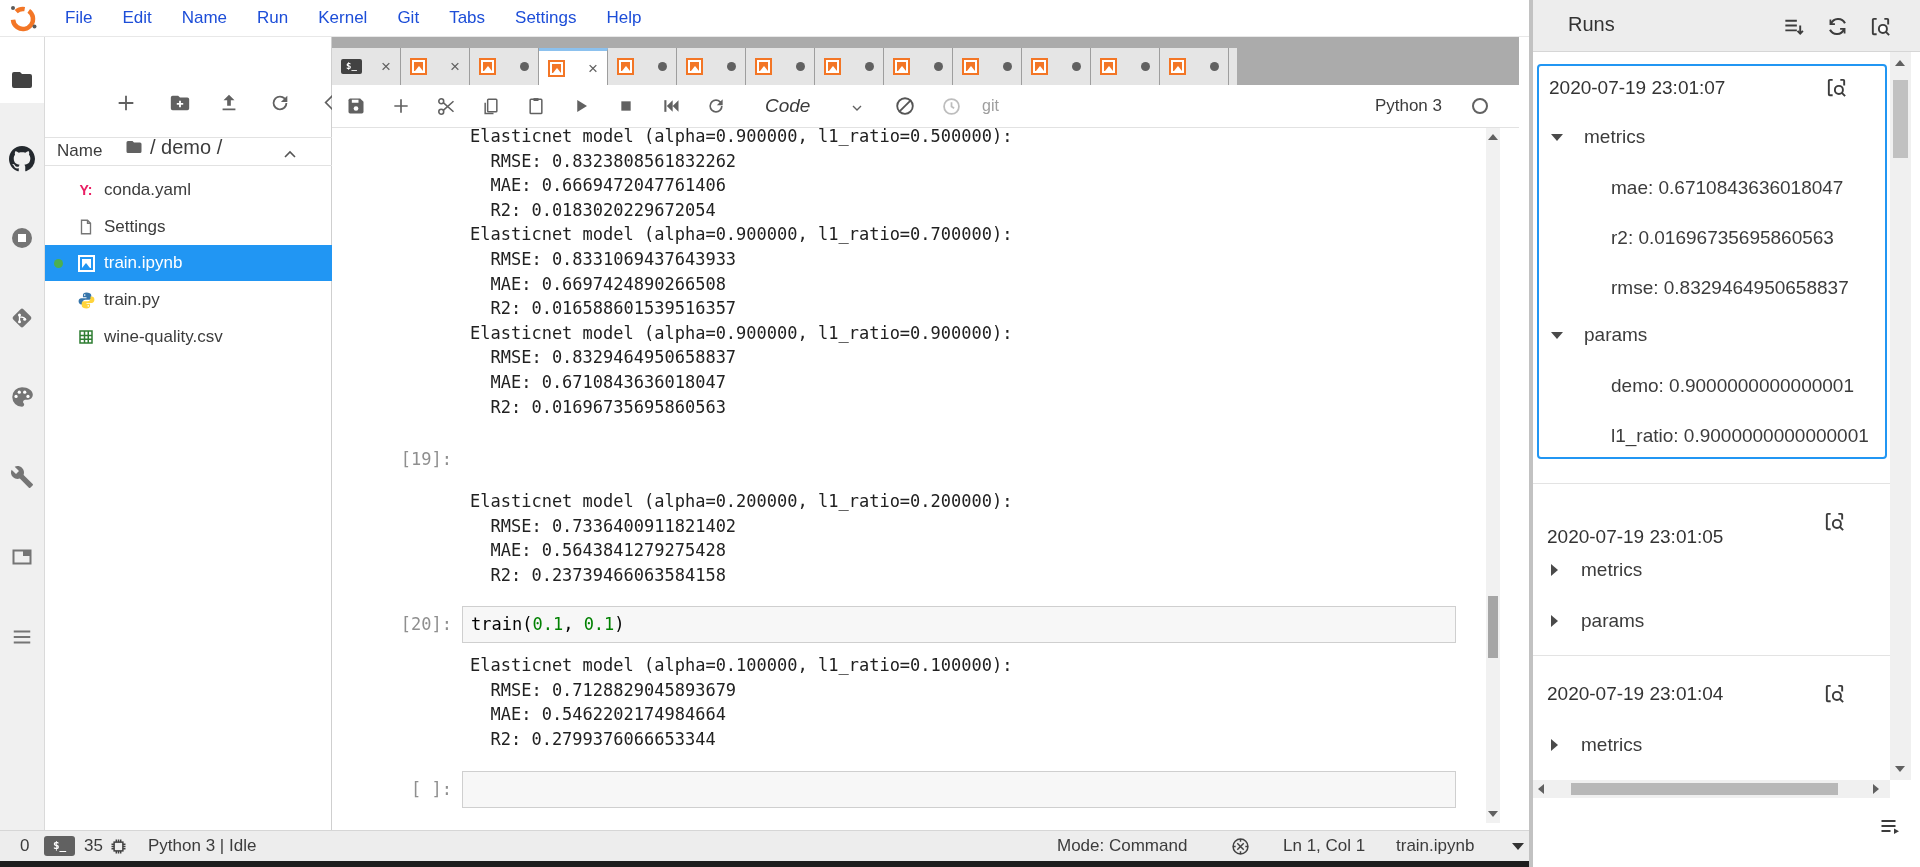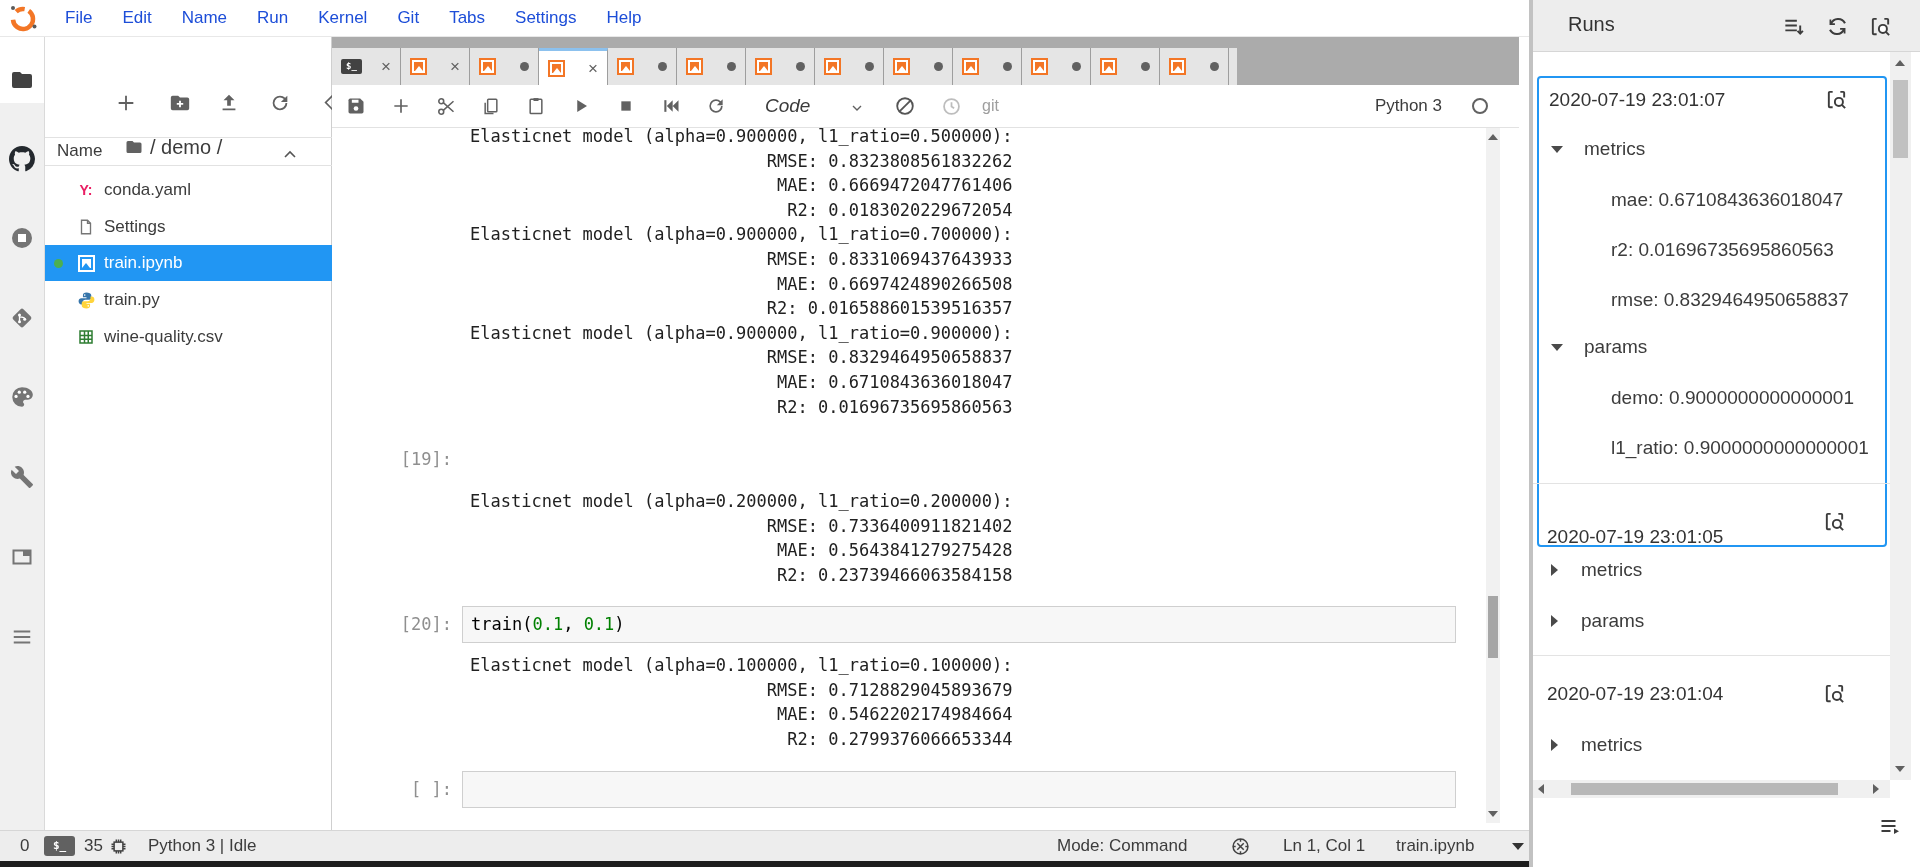--- a/index.html
+++ b/index.html
@@ -65,21 +65,21 @@
   .tbtn { position:absolute; top:10px; width:22px; height:22px; display:flex; align-items:center; justify-content:center; }
   .celltype { position:absolute; left:433px; top:0; line-height:42px; font-size:19px; color:#3c3c3c;font-style:italic; }
   .git-label { position:absolute; left:650px; top:0; line-height:42px; font-size:16px; color:#9e9e9e; }
   .kernel-name { position:absolute; right:77px; top:0; line-height:42px; font-size:17px; color:#3c3c3c; }
   .kernel-circle { position:absolute; right:31px; top:13px; width:16px; height:16px;
     border:2px solid #616161; border-radius:50%; }
 
   
   .nb-content { position:absolute; left:0; top:91px; width:1154px; height:695px; overflow:hidden; background:#fff; }
   .out { position:absolute; left:138px; font:17px/24.6px "DejaVu Sans Mono", monospace;
-    color:#212121; white-space:pre;text-align:right; }
+    color:#212121; white-space:pre; }
   .cell-box { position:absolute; left:130px; width:994px; height:37px; background:#f7f7f7;
     border:1px solid #cfcfcf; font:17px/35px "DejaVu Sans Mono", monospace; color:#000; padding-left:8px; }
   .cell-box .num { color:#008000; }
   .prompt { position:absolute; left:0; width:120px; text-align:right;
     font:17px/20px "DejaVu Sans Mono", monospace; color:#8f8f8f; white-space:pre; }
 
   
   .nb-scrollbar { position:absolute; left:1154px; top:91px; width:14px; height:695px; background:#f1f1f1; }
   .nb-thumb { position:absolute; left:2px; top:468px; width:10px; height:62px; background:#a6a6a6; }
   .arr-up { width:0; height:0; border-left:5px solid transparent; border-right:5px solid transparent;
@@ -487,21 +487,21 @@
       </span>
       <span class="rp-ico" style="left:336px">
         <svg width="23" height="23" viewBox="0 0 24 24" fill="none" stroke="#3c3c3c" stroke-width="2">
             <path d="M8 4H5a1 1 0 0 0-1 1v14a1 1 0 0 0 1 1h3M16 4h3a1 1 0 0 1 1 1v5"></path>
             <circle cx="14.5" cy="14.5" r="4.2" fill="#fff"></circle>
             <path d="M17.6 17.6L21 21"></path>
           </svg>
       </span>
     </div>
 
-    <div class="run-card selected" style="top:76px;height:471px">
+    <div class="run-card selected" style="top:64px;height:395px">
       <span class="run-ts" style="left:10px;top:11px">2020-07-19 23:01:07</span>
       <span class="run-mag" style="left:286px;top:10px">
         <svg width="23" height="23" viewBox="0 0 24 24" fill="none" stroke="#3c3c3c" stroke-width="2">
             <path d="M8 4H5a1 1 0 0 0-1 1v14a1 1 0 0 0 1 1h3M16 4h3a1 1 0 0 1 1 1v5"></path>
             <circle cx="14.5" cy="14.5" r="4.2" fill="#fff"></circle>
             <path d="M17.6 17.6L21 21"></path>
           </svg>
       </span>
       <span class="tw-down" style="left:12px;top:68px"></span>
       <span class="run-sec" style="left:45px;top:60px">metrics</span>

